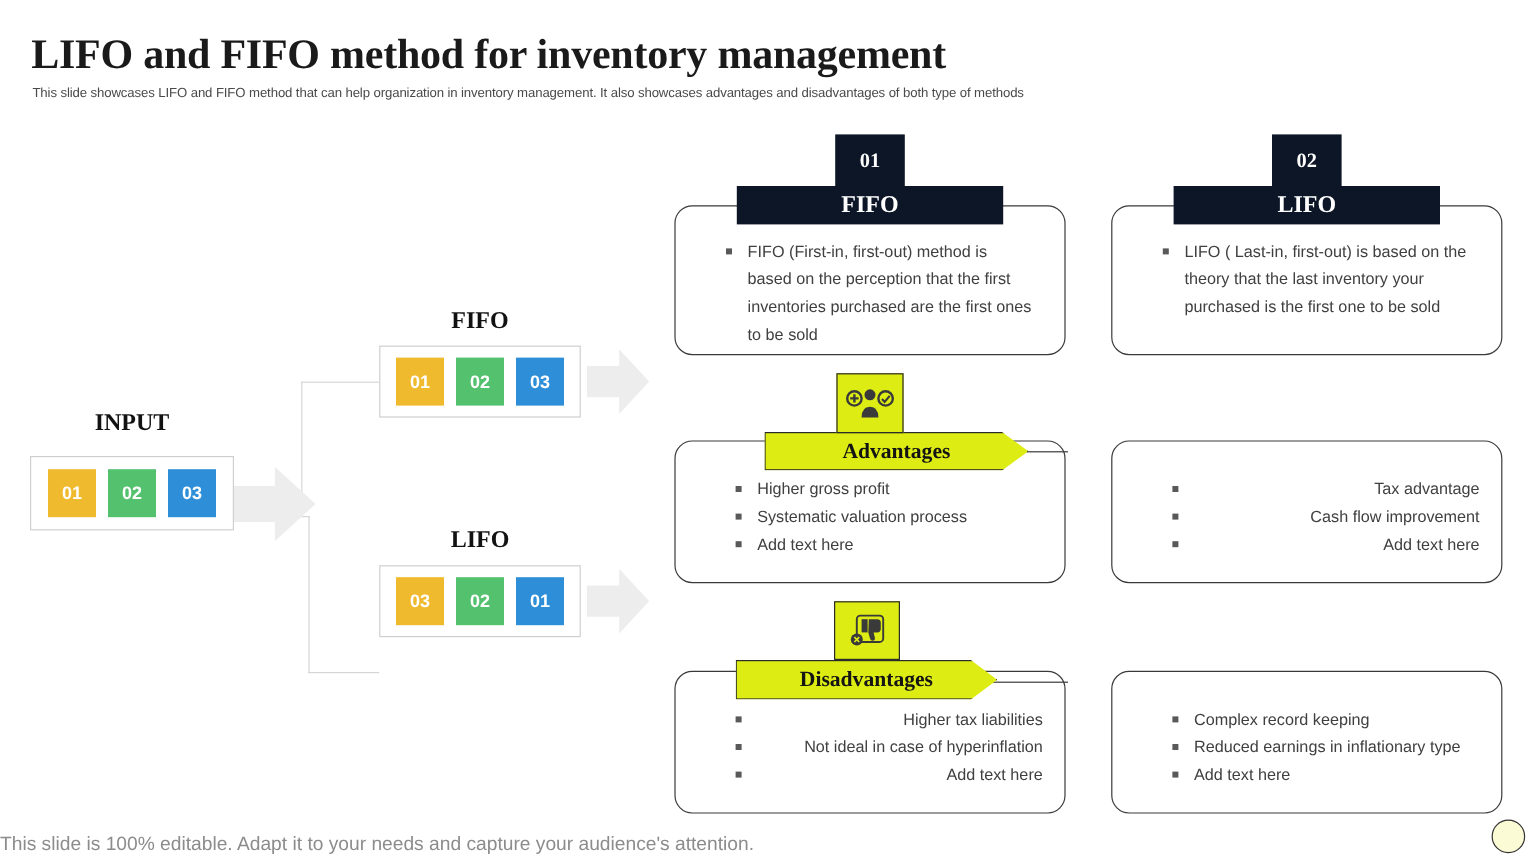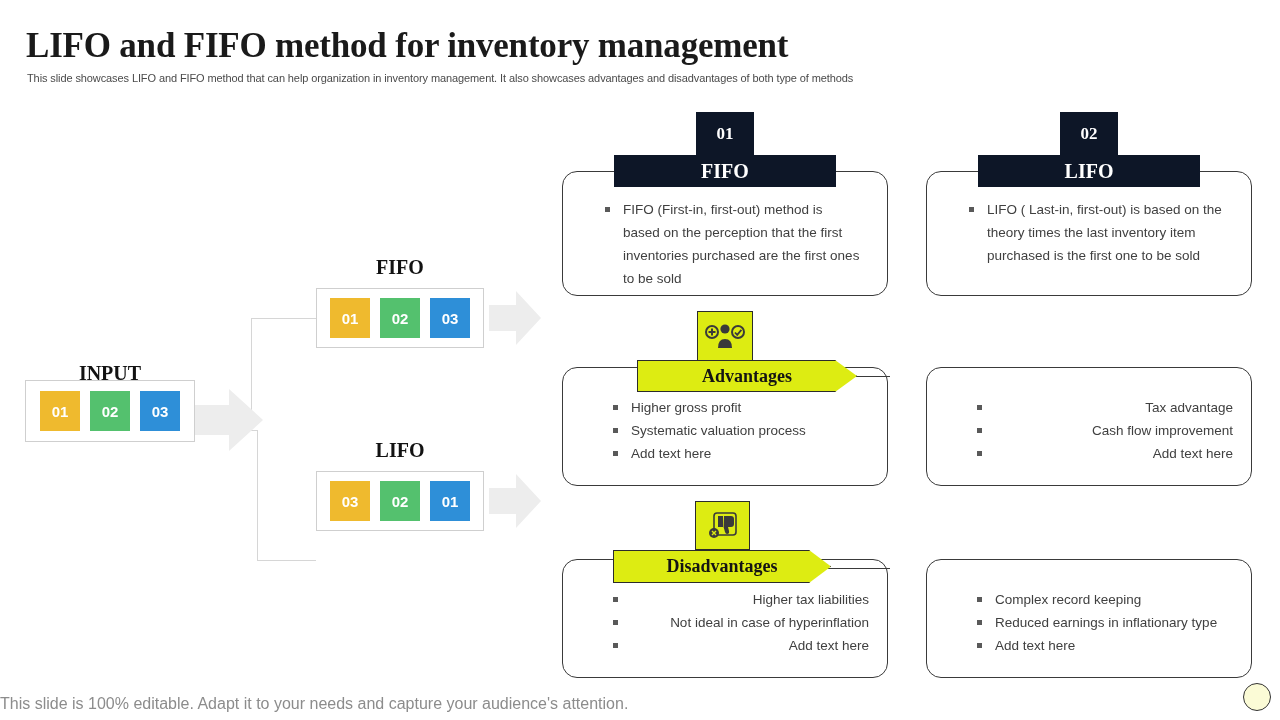--- a/index.html
+++ b/index.html
@@ -156,21 +156,21 @@
     <div class="conn" style="left:196px; top:170px; width:56px; height:1px;"></div>
 
     <div class="conn" style="left:196px; top:190px; width:62px; height:1px;"></div>
     <div class="conn" style="left:257px; top:190px; width:1px; height:131px;"></div>
     <div class="conn" style="left:257px; top:320px; width:59px; height:1px;"></div>
 
     <svg class="garrow" style="left:193px; top:147px;" width="70" height="66" viewBox="0 0 70 66">
       <polygon points="0,18 36,18 36,2 70,33 36,64 36,48 0,48" fill="#ededed"></polygon>
     </svg>
 
-    <div class="grp-label" style="left:25px; top:122px; width:170px;">INPUT</div>
+    <div class="grp-label" style="left:25px; top:101px; width:170px;">INPUT</div>
     <div class="tile-box" style="left:25px; top:140px; width:170px; height:62px;">
       <div class="tile" style="background:#efba2e;">01</div>
       <div class="tile" style="background:#54c16e;">02</div>
       <div class="tile" style="background:#2e8fd8;">03</div>
     </div>
 
     <div class="grp-label" style="left:316px; top:16px; width:168px;">FIFO</div>
     <div class="tile-box" style="left:316px; top:48px; width:168px; height:60px;">
       <div class="tile" style="background:#efba2e;">01</div>
       <div class="tile" style="background:#54c16e;">02</div>
@@ -194,21 +194,21 @@
   <div class="card" style="left:562px; top:171px; width:326px; height:125px;">
     <div class="card-body">
       <div class="para">FIFO (First-in, first-out) method is based on the perception that the first inventories purchased are the first ones to be sold</div>
     </div>
   </div>
   <div class="name-bar" style="left:614px; top:155px; width:222px; height:32px;">FIFO</div>
   <div class="num-badge" style="left:696px; top:112px; width:58px; height:44px;">01</div>
 
   <div class="card" style="left:926px; top:171px; width:326px; height:125px;">
     <div class="card-body">
-      <div class="para">LIFO ( Last-in, first-out) is based on the theory times the last inventory item purchased is the first one to be sold</div>
+      <div class="para">LIFO ( Last-in, first-out) is based on the theory that the last inventory your purchased is the first one to be sold</div>
     </div>
   </div>
   <div class="name-bar" style="left:978px; top:155px; width:222px; height:32px;">LIFO</div>
   <div class="num-badge" style="left:1060px; top:112px; width:58px; height:44px;">02</div>
 
   <div class="card" style="left:562px; top:367px; width:326px; height:119px;">
     <ul class="bullets" style="padding:28px 18px 0 48px;">
       <li>Higher gross profit</li>
       <li>Systematic valuation process</li>
       <li>Add text here</li>

